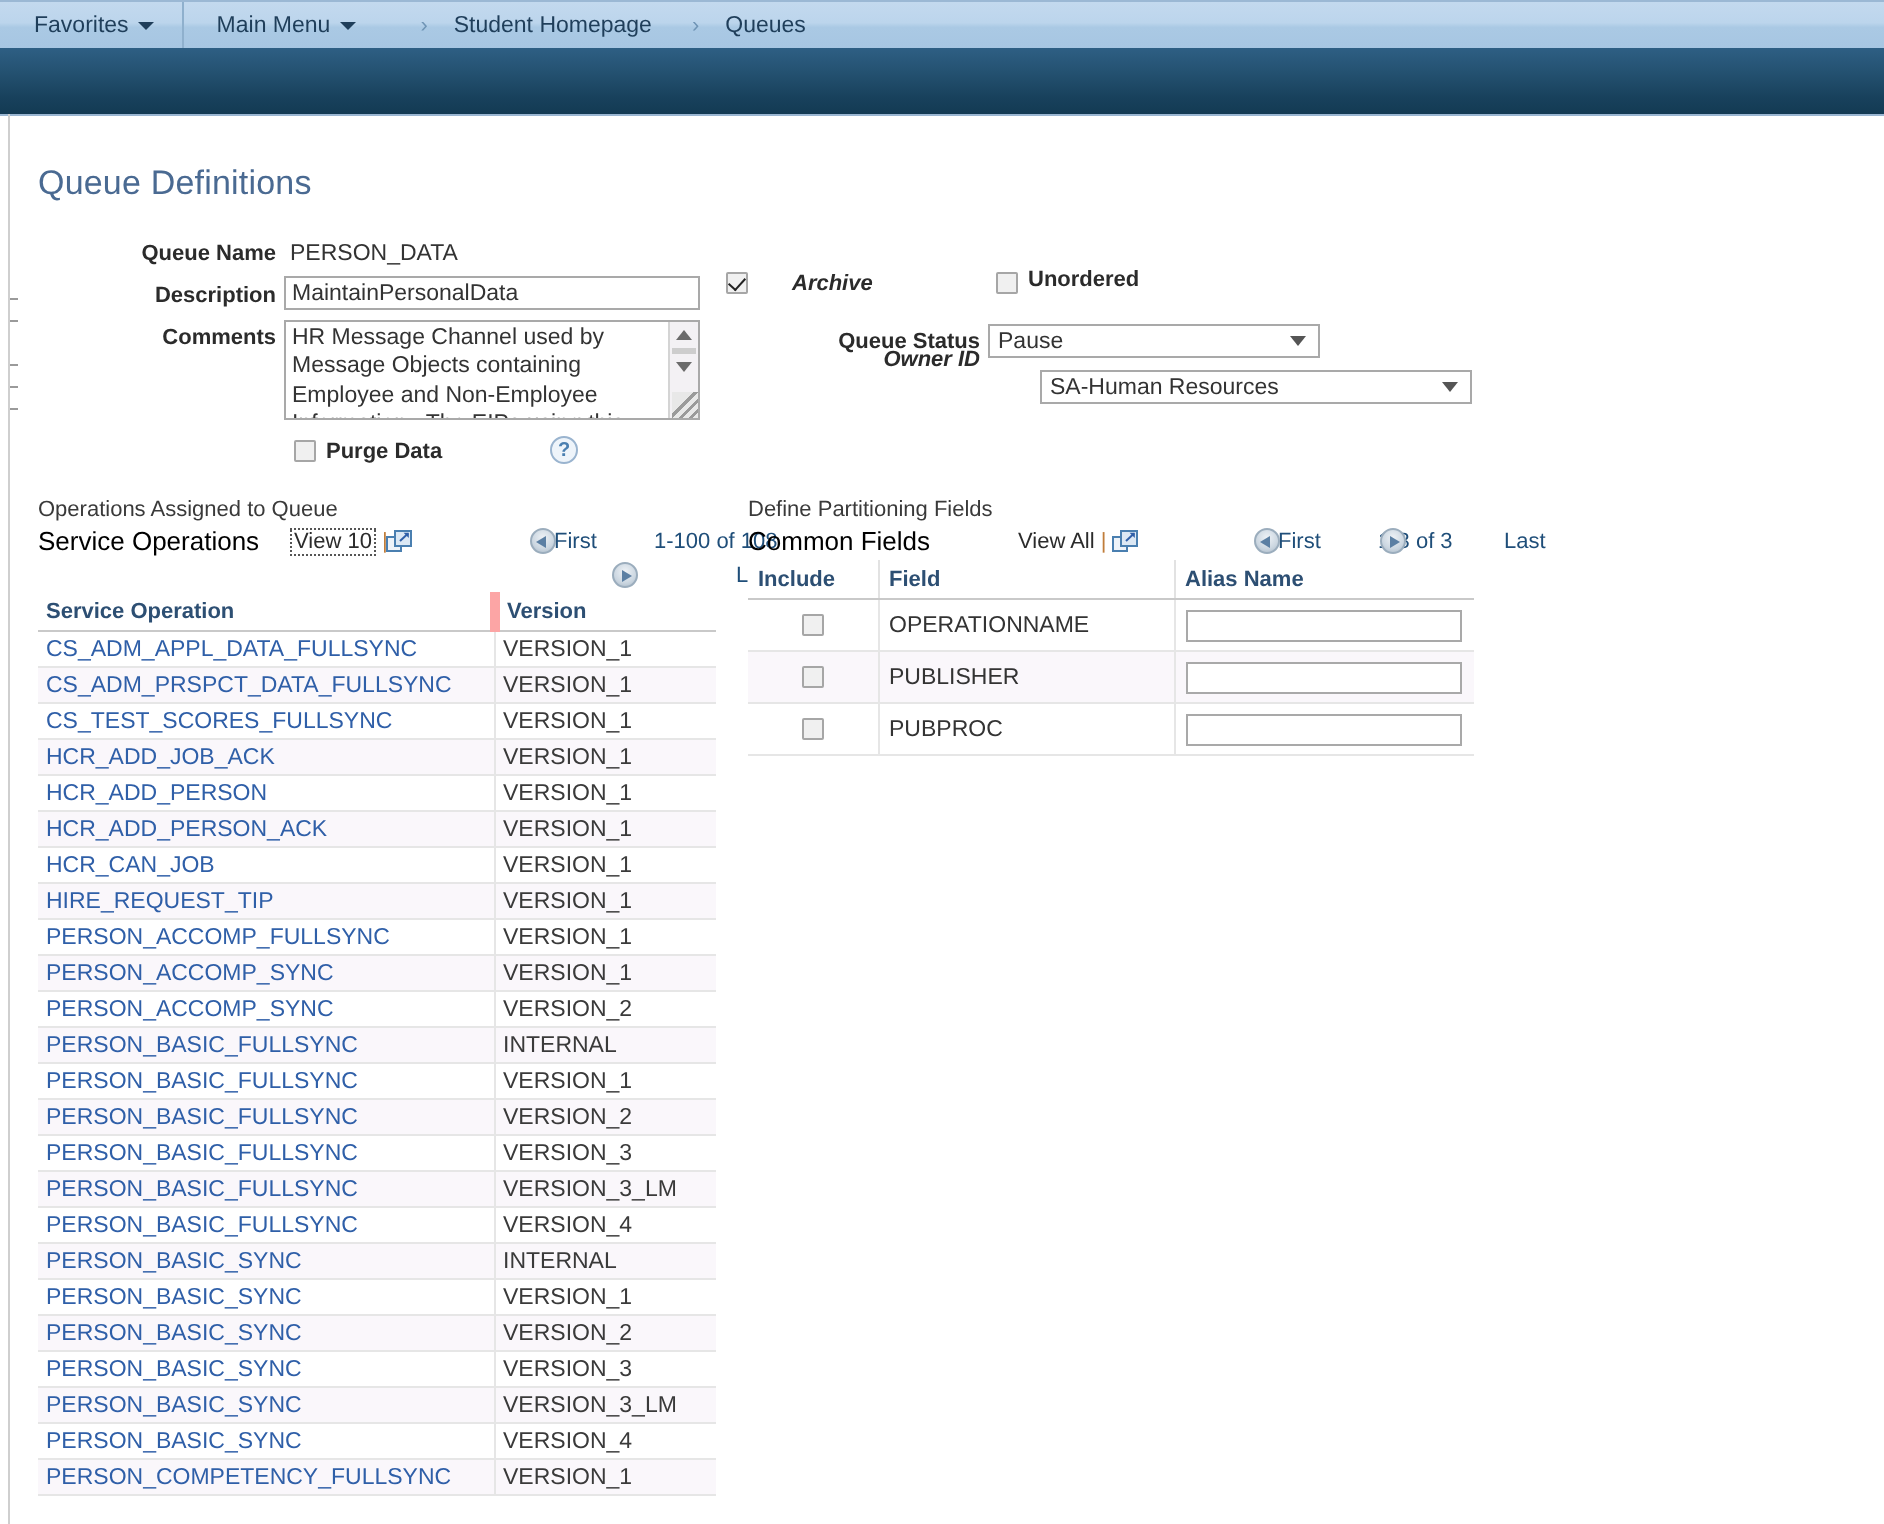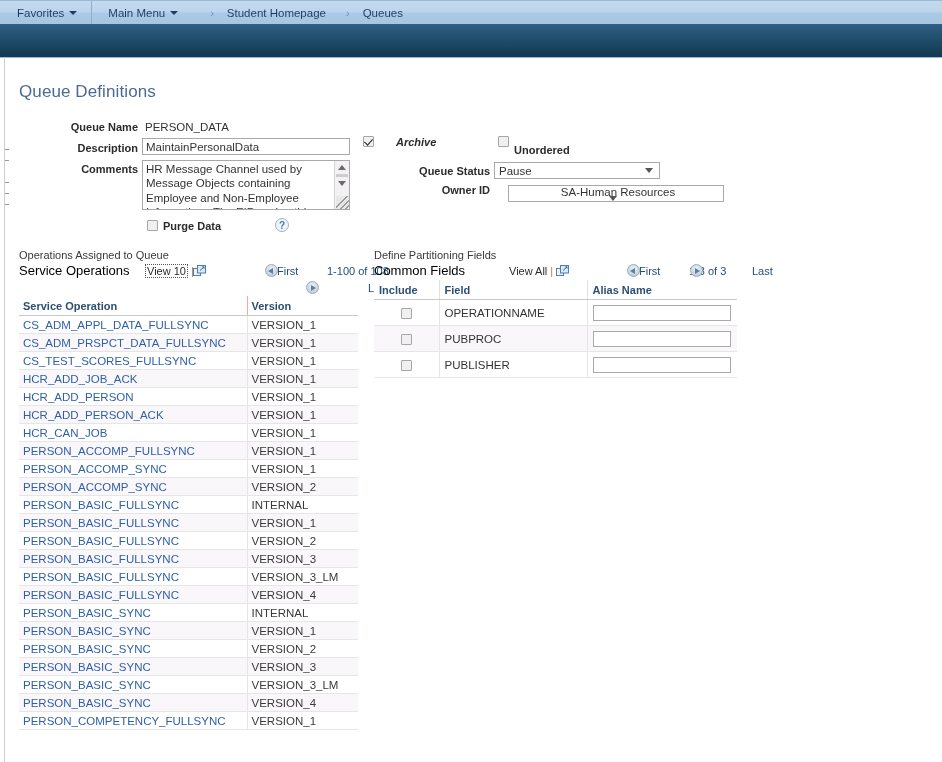--- a/index.html
+++ b/index.html
@@ -297,21 +297,21 @@
     table-layout: fixed;
   }
   table.grid th {
     background: #ffffff;
     color: #2d4f73;
     font-weight: bold;
     font-size: 11px;
     text-align: left;
     padding: 2px 4px;
     border-bottom: 1px solid #c9c9c9;
-    border-right: 1px solid #fca5a5;
+    border-right: 5px solid #fca5a5;
     height: 15px;
   }
   table.grid th:last-child { border-right: none; }
   table.grid td {
     padding: 2px 4px;
     height: 13px;
     border-bottom: 1px solid #e6e6e6;
     border-right: 1px solid #e6e6e6;
     overflow: hidden;
     white-space: nowrap;
@@ -427,30 +427,30 @@
 </div>
 
 <div class="cbox" style="left:147px; top:220px;"></div>
 <div class="cb-label" style="left:163px; top:220px;">Purge Data</div>
 <div class="help-icon" style="left:275px; top:218px;">?</div>
 
 <div class="cbox checked" style="left:363px; top:136px;"></div>
 <div class="cb-label" style="left:396px; top:136px;font-style:italic;">Archive</div>
 
 <div class="cbox" style="left:498px; top:136px;"></div>
-<div class="cb-label" style="left:514px; top:144px;">Unordered</div>
+<div class="cb-label" style="left:514px; top:134px;">Unordered</div>
 
 <div class="form-label" style="left:390px; top:165px; width:100px;">Queue Status</div>
 <div class="sel" style="left:494px; top:162px; width:166px;">
   <span class="sel-text">Pause</span>
   <span class="sel-arrow"></span>
 </div>
 
-<div class="form-label" style="left:390px; top:184px; width:100px;">Owner ID</div>
-<div class="sel" style="left:508px; top:185px; width:216px;flex-direction:column;">
+<div class="form-label" style="left:390px; top:174px; width:100px;font-style:italic;">Owner ID</div>
+<div class="sel" style="left:520px; top:185px; width:216px;">
   <span class="sel-text">SA-Human Resources</span>
   <span class="sel-arrow"></span>
 </div>
 
 <div class="grid-caption" style="left:19px; top:249px;">Operations Assigned to Queue</div>
 
 <div class="grid-title" style="left:19px; top:264px; width:120px;">Service Operations</div>
 
 <div class="viewlink" style="left:145px; top:265px;">
   <span class="dotted">View 10</span><span class="pipe">|</span>
@@ -501,20 +501,24 @@
       <tr>
         <td class="op-link">HCR_ADD_PERSON</td>
         <td class="ver-cell">VERSION_1</td>
       </tr>
       <tr>
         <td class="op-link">HCR_ADD_PERSON_ACK</td>
         <td class="ver-cell">VERSION_1</td>
       </tr>
       <tr>
         <td class="op-link">HCR_CAN_JOB</td>
+        <td class="ver-cell">VERSION_1</td>
+      </tr>
+      <tr>
+        <td class="op-link">HIRE_REQUEST_TIP</td>
         <td class="ver-cell">VERSION_1</td>
       </tr>
       <tr>
         <td class="op-link">PERSON_ACCOMP_FULLSYNC</td>
         <td class="ver-cell">VERSION_1</td>
       </tr>
       <tr>
         <td class="op-link">PERSON_ACCOMP_SYNC</td>
         <td class="ver-cell">VERSION_1</td>
       </tr>
@@ -613,22 +617,22 @@
     </tr>
   </thead>
   <tbody id="part-body">
       <tr>
         <td class="c"><span class="inline-cb"></span></td>
         <td>OPERATIONNAME</td>
         <td><input class="alias-input" style=""></td>
       </tr>
       <tr>
         <td class="c"><span class="inline-cb"></span></td>
+        <td>PUBLISHER</td>
+        <td><input class="alias-input" style=""></td>
+      </tr>
+      <tr>
+        <td class="c"><span class="inline-cb"></span></td>
         <td>PUBPROC</td>
         <td><input class="alias-input" style=""></td>
       </tr>
-      <tr>
-        <td class="c"><span class="inline-cb"></span></td>
-        <td>PUBLISHER</td>
-        <td><input class="alias-input" style=""></td>
-      </tr>
     </tbody>
 </table>
 
 </body></html>

